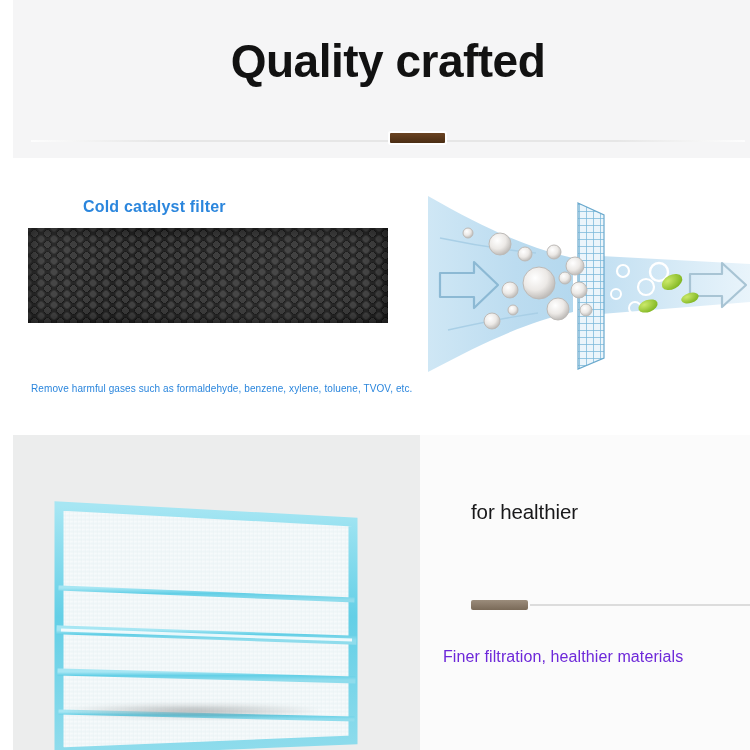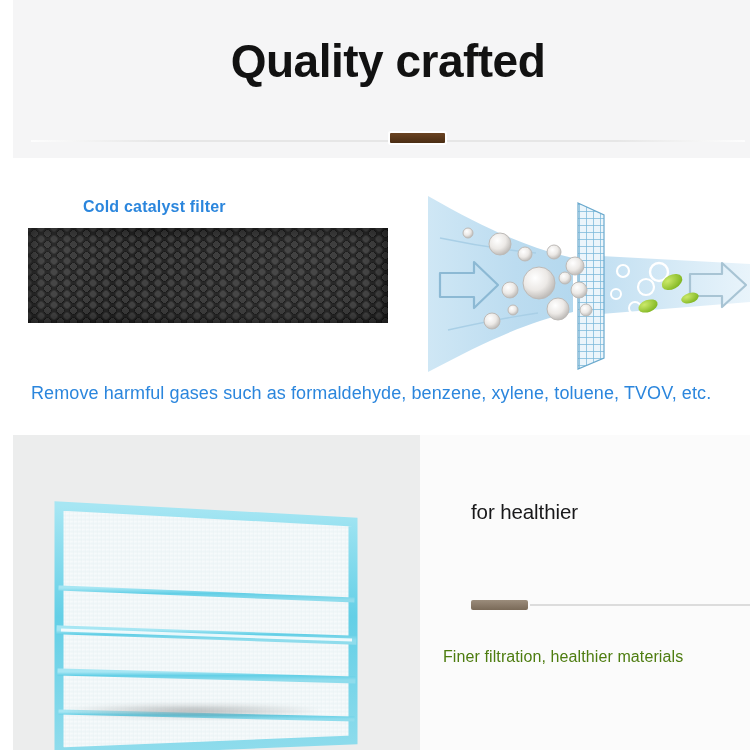--- a/index.html
+++ b/index.html
@@ -52,21 +52,21 @@
       radial-gradient(circle at 50% 50%, rgba(20,20,20,.9) 0 46%, rgba(0,0,0,0) 50%) 0 0/13px 11px,
       #232323;
     box-shadow:inset 0 0 18px rgba(0,0,0,.75);
   }
   .carbon::after{
     content:"";position:absolute;inset:0;
     background:linear-gradient(120deg,rgba(255,255,255,.05) 0%,rgba(255,255,255,0) 30%,rgba(255,255,255,.04) 70%,rgba(255,255,255,0) 100%);
   }
   .sec1-caption{
     position:absolute;left:18px;top:225px;
-    font-size:18px;color:#2b86dd;letter-spacing:0.1px;white-space:nowrap;
+    font-size:10px;color:#2b86dd;letter-spacing:0.1px;white-space:nowrap;
   }
 
   
   .diagram{position:absolute;left:405px;top:32px;width:340px;height:185px;}
 
   
   .sec2-left{
     position:absolute;left:0;top:435px;width:407px;height:315px;
     background:#eceded;
   }
@@ -91,21 +91,21 @@
     background:#dcdcdc;
   }
   .sec2-accent{
     position:absolute;left:458px;top:600px;width:57px;height:10px;
     background:linear-gradient(180deg,#9b8c7b 0%,#7a6a58 100%);
     border-radius:2px;
     box-shadow:0 0 0 2px #fbfbfb;
   }
   .sec2-caption{
     position:absolute;left:430px;top:648px;
-    font-size:16px;color:#4d7c0f;letter-spacing:0.1px;white-space:nowrap;
+    font-size:16px;color:#6d28d9;letter-spacing:0.1px;white-space:nowrap;
   }
 </style>
 </head>
 <body>
 
 <div class="page">
 
   <div class="header">
     <div class="header-title">Quality crafted</div>
     <div class="header-rule"></div>

